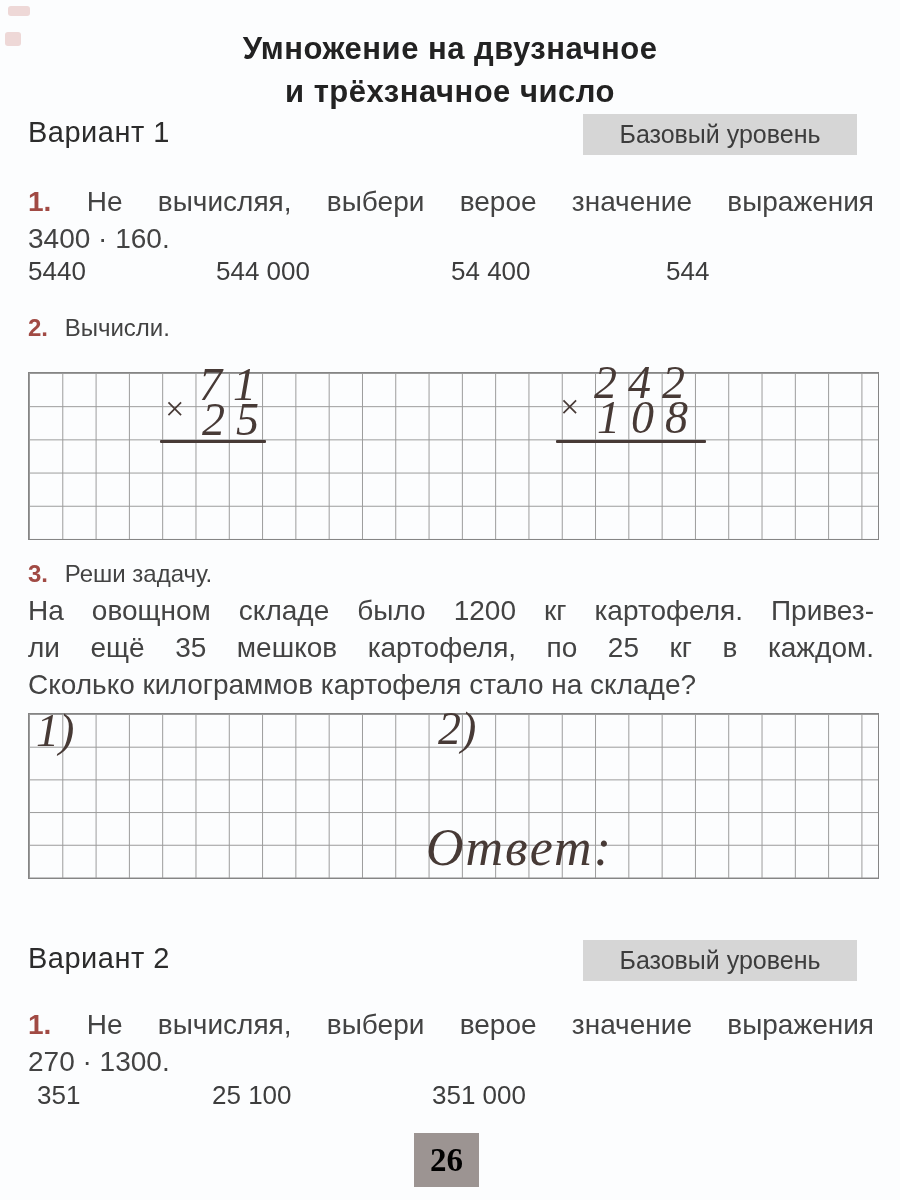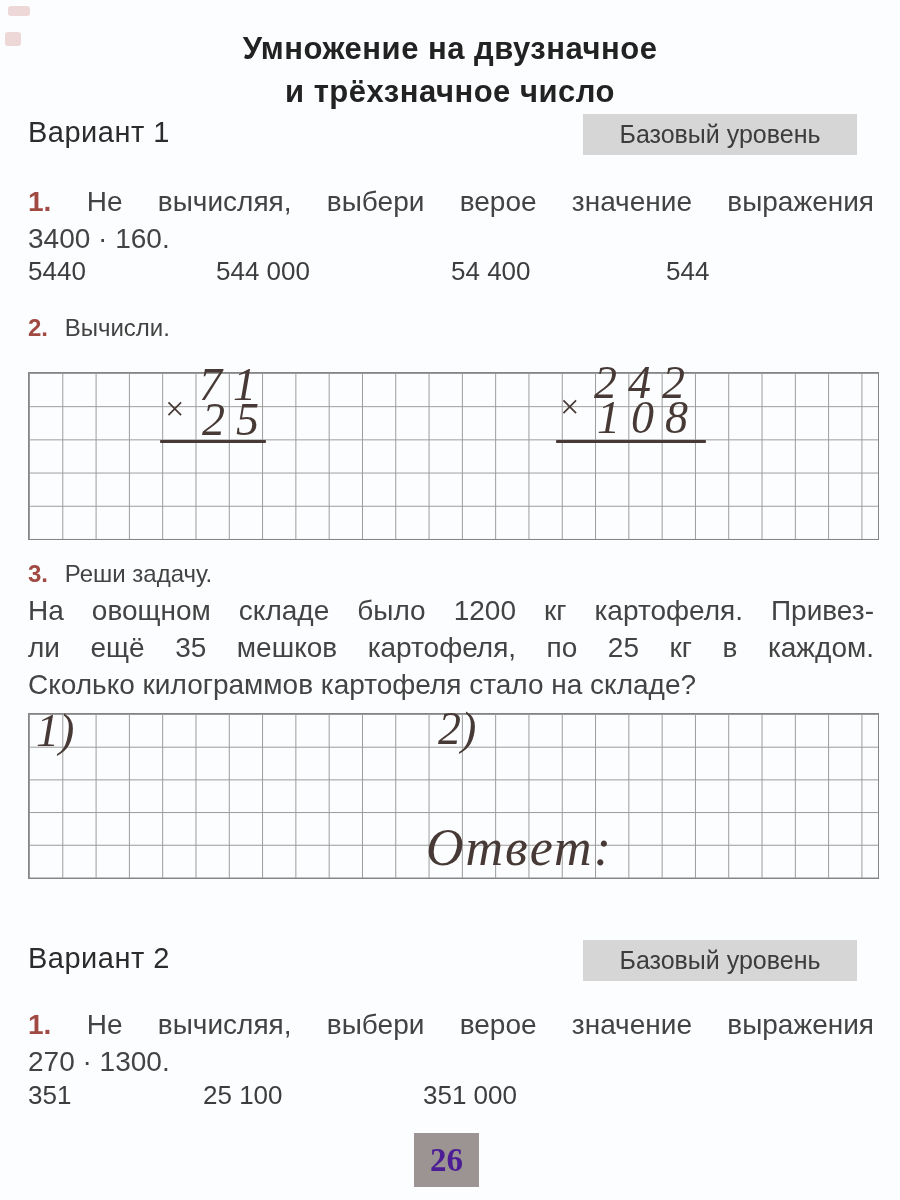--- a/index.html
+++ b/index.html
@@ -87,21 +87,21 @@
     position:absolute;height:3px;background:#473a36;border-radius:1px;
   }
   .hw-label{ font-size:46px;line-height:46px; }
   .hw-answer{ font-size:52px;line-height:52px;letter-spacing:2px; }
   
   .pagenum{
     position:absolute;left:414px;top:1133px;width:65px;height:54px;
     background:#9c9492;
     display:flex;align-items:center;justify-content:center;
     font-family:"Liberation Serif", serif;
-    font-weight:bold;font-size:33px;color:#4c1d95;
+    font-weight:bold;font-size:33px;color:#000000;
   }
   
   .artifact{ position:absolute;background:#c36a63;opacity:.25;border-radius:3px; }
 </style>
 </head>
 <body>
 
 <div class="page">
 
   <div class="artifact" style="left:8px;top:6px;width:22px;height:10px;"></div>
@@ -168,21 +168,21 @@
     <span class="badge">Базовый уровень</span>
   </div>
 
   <div class="task" style="top:1006px;">
     <span class="jline">
       <span class="tnum">1.</span>
       <span>Не  вычисляя,  выбери  верое  значение  выражения</span>
     </span>
     <span class="nline">270 · 1300.</span>
   </div>
-  <div class="opts v2" style="top:1080px;">
+  <div class="opts v2" style="top:1080px;margin-left:9px;">
     <span>351</span>
     <span>25 100</span>
     <span>351 000</span>
   </div>
 
   <div class="pagenum">26</div>
 
 </div>
 
 </body></html>

